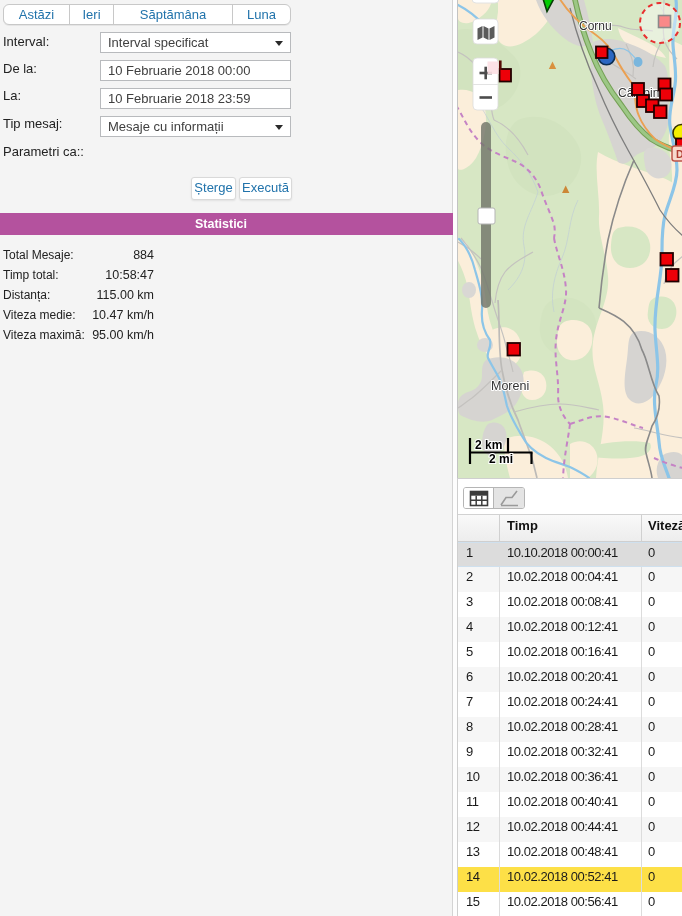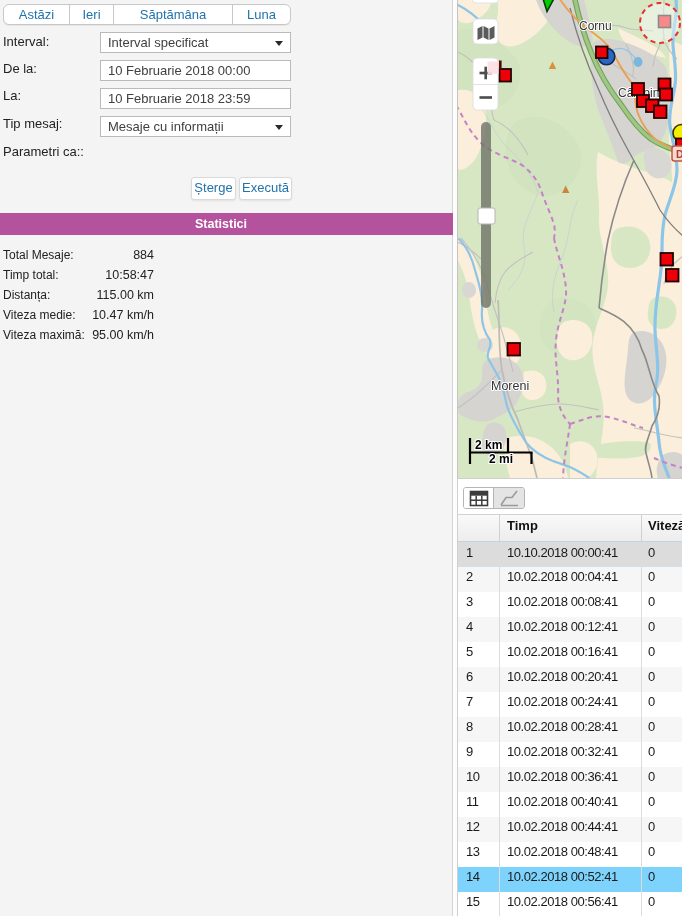--- a/index.html
+++ b/index.html
@@ -355,21 +355,21 @@
         <div class="vline" style="left:41px;"></div>
         <div class="vline" style="left:183px;"></div>
       </div>
       <div class="row" style="top:363px; background:#ffffff; ">
         <div class="c1">13</div>
           <div class="c2">10.02.2018 00:48:41</div>
           <div class="c3">0</div>
         <div class="vline" style="left:41px;"></div>
         <div class="vline" style="left:183px;"></div>
       </div>
-      <div class="row" style="top:388px; background:#7dd3fc; ">
+      <div class="row" style="top:388px; background:#fde047; ">
         <div class="c1">14</div>
           <div class="c2">10.02.2018 00:52:41</div>
           <div class="c3">0</div>
         <div class="vline" style="left:41px;"></div>
         <div class="vline" style="left:183px;"></div>
       </div>
       <div class="row" style="top:413px; background:#ffffff; ">
         <div class="c1">15</div>
           <div class="c2">10.02.2018 00:56:41</div>
           <div class="c3">0</div>

